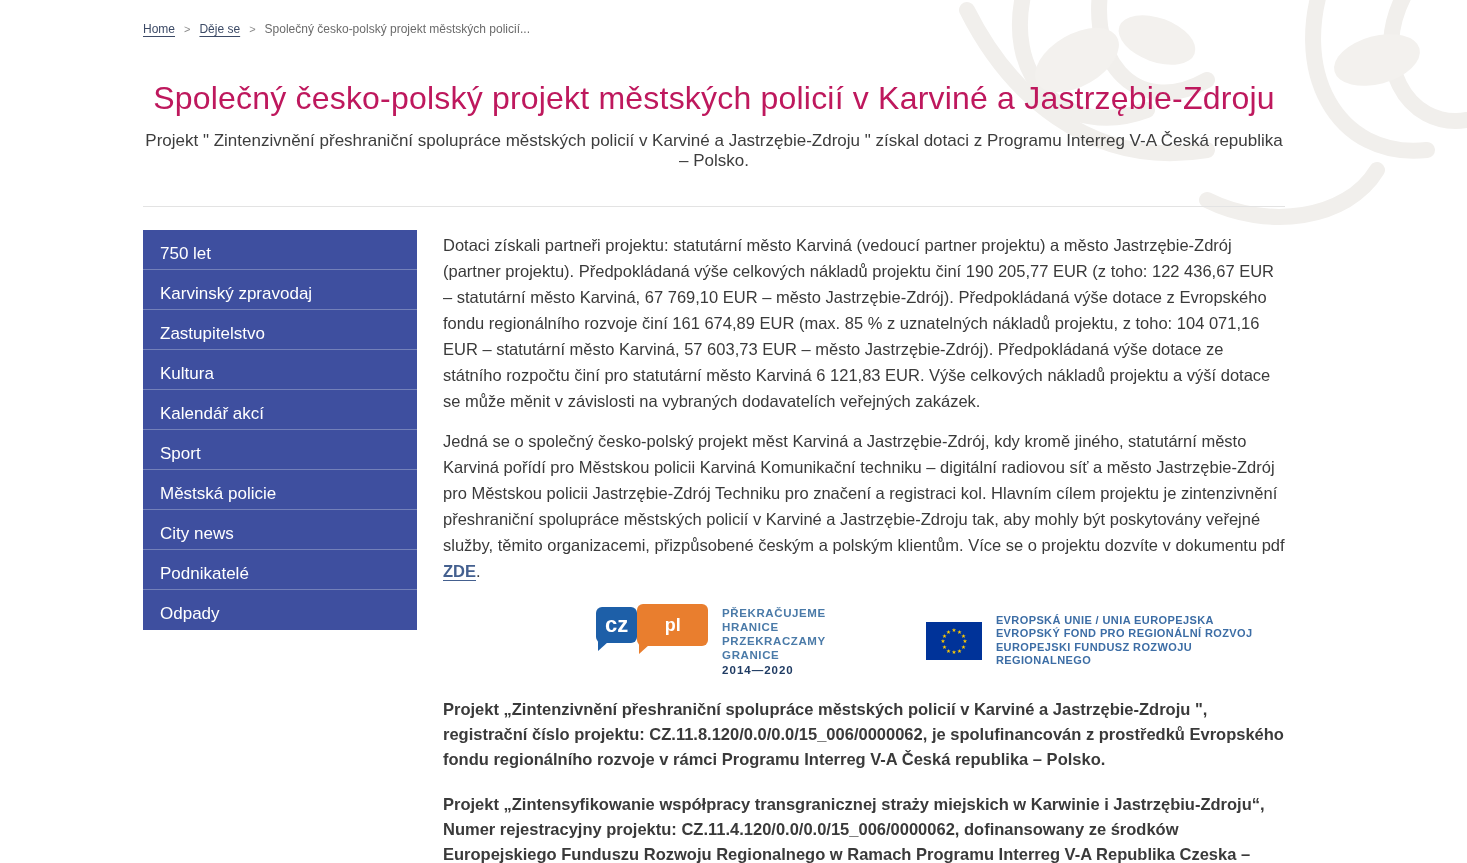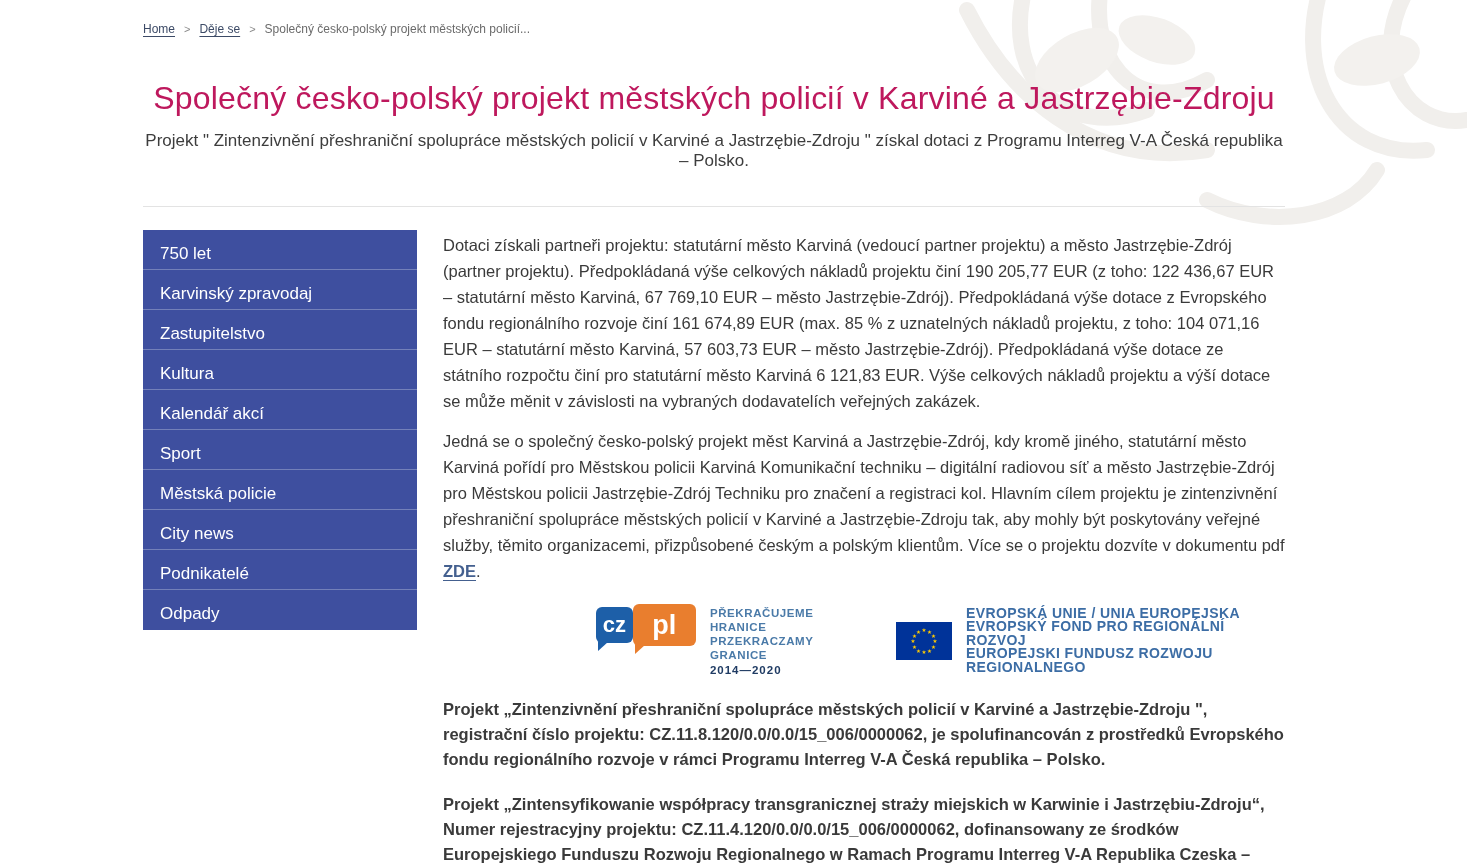--- a/index.html
+++ b/index.html
@@ -37,32 +37,32 @@
   .main p { font-size:16.5px; line-height:26px; margin-bottom:14px; color:#3a3a3a; }
   .main p.bold { font-weight:700; line-height:25px; margin-top:20px; margin-bottom:0; }
   a.zde { color:#44608f; text-decoration:underline; text-underline-offset:3px; cursor:pointer;font-weight:bold; }
 
   
   .logos { display:flex; align-items:center; margin:20px 0 10px 130px; gap:42px;padding-left:23px; }
   .czpl-logo { display:flex; align-items:flex-start; }
   .bubble { position:relative; border-radius:6px; color:#fff; font-weight:700; display:flex;
     align-items:center; justify-content:center; }
   .bubble.cz { width:42px; height:36px; background:#1d5fa8; font-size:22px; margin-top:3px; }
-  .bubble.pl { width:72px; height:42px; background:#e97e2e; font-size:27px; margin-left:0; }
+  .bubble.pl { width:72px; height:42px; background:#e97e2e; font-size:18px; margin-left:0; }
   .bubble::after { content:""; position:absolute; left:2px; bottom:-8px; width:0; height:0;
     border-top:9px solid; border-right:10px solid transparent; }
   .bubble.cz::after { border-top-color:#1d5fa8; }
   .bubble.pl::after { border-top-color:#e97e2e; }
   .czpl-caption { margin-left:14px; font-size:11.5px; font-weight:700; letter-spacing:0.6px;
     color:#4a7aa8; line-height:14px; padding-top:2px; }
   .czpl-caption .years { color:#1f3b63; letter-spacing:1px; margin-top:1px; }
 
   .eu-logo { display:flex; align-items:center; }
   .eu-flag { width:56px; height:38px; background:#003399; flex:0 0 56px; }
-  .eu-caption { margin-left:14px; font-size:14px; font-weight:700; letter-spacing:0.4px;
+  .eu-caption { margin-left:14px; font-size:11px; font-weight:700; letter-spacing:0.4px;
     color:#3c6da5; line-height:13.5px; }
 </style>
 </head>
 <body>
 
 <div class="page">
 
   <svg class="watermark" viewBox="0 0 560 300" fill="none">
     <g stroke="#f1efec" stroke-width="16" stroke-linecap="round">
       <path d="M120 -20 C 90 80, 160 140, 240 110"></path>

